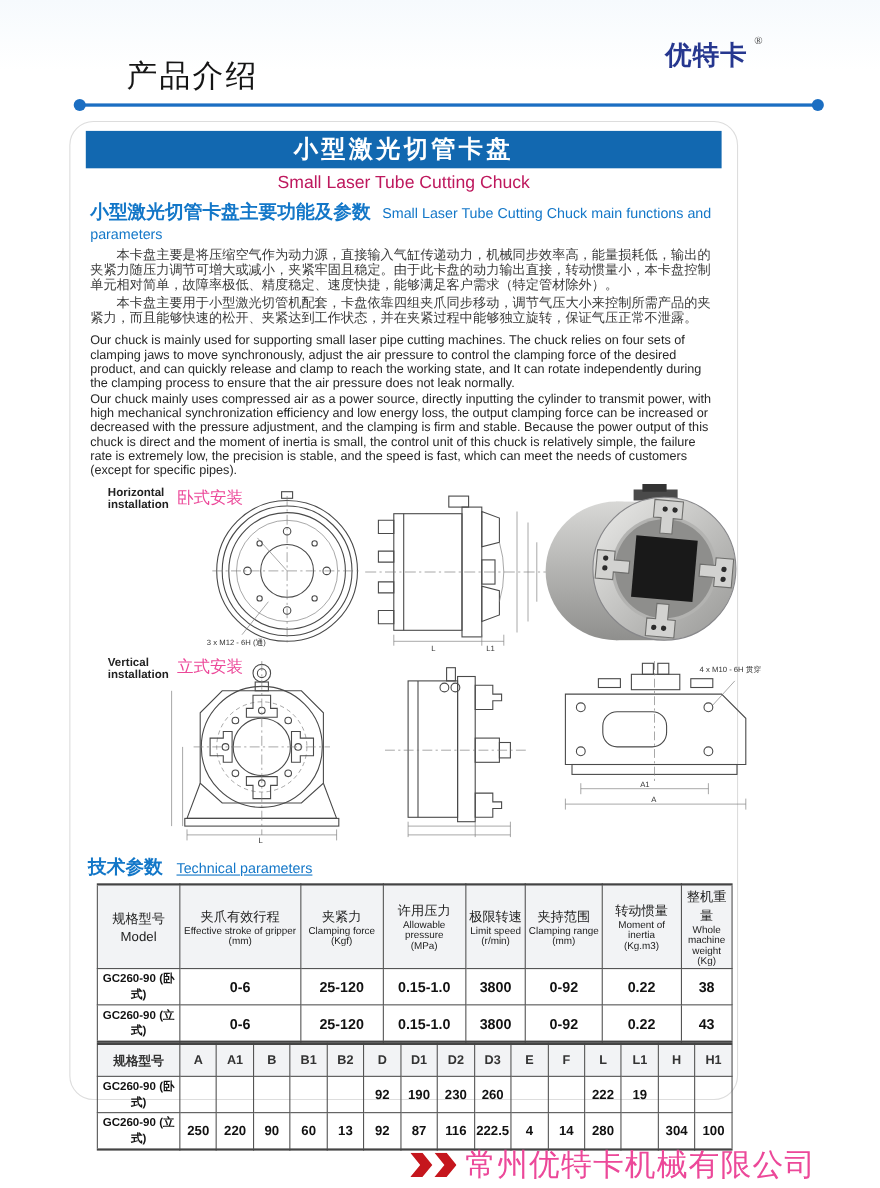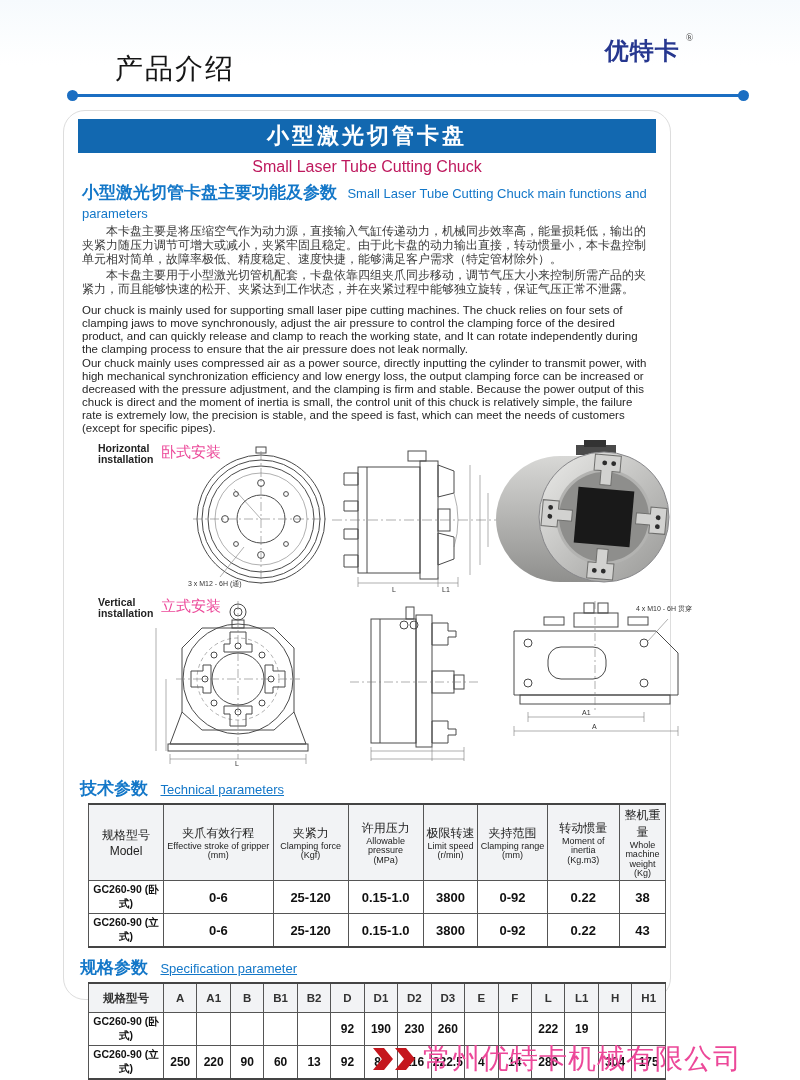--- a/index.html
+++ b/index.html
@@ -368,24 +368,20 @@
           <td>25-120</td>
           <td>0.15-1.0</td>
           <td>3800</td>
           <td>0-92</td>
           <td>0.22</td>
           <td>43</td>
         </tr>
       </tbody>
   </table>
 
-  <div class="param-head">
-    <span class="cn">规格参数</span>
-    <span class="en">Specification parameter</span>
-  </div>
 
   <table class="ptable spec">
     <colgroup>
       <col style="width:13%">
       <col span="15" style="width:5.8%">
     </colgroup>
     <thead>
         <tr>
           <th>规格型号</th>
           <th>A</th>
@@ -433,21 +429,21 @@
           <td>13</td>
           <td>92</td>
           <td>87</td>
           <td>116</td>
           <td>222.5</td>
           <td>4</td>
           <td>14</td>
           <td>280</td>
           <td></td>
           <td>304</td>
-          <td>175</td>
+          <td>100</td>
         </tr>
       </tbody>
   </table>
 </div>
 
 <div class="footer">
   <svg width="42" height="22" viewBox="0 0 42 22">
     <polygon points="0,0 11,0 20,11 11,22 0,22 9,11" fill="#c5161d"></polygon>
     <polygon points="22,0 33,0 42,11 33,22 22,22 31,11" fill="#c5161d"></polygon>
   </svg>

